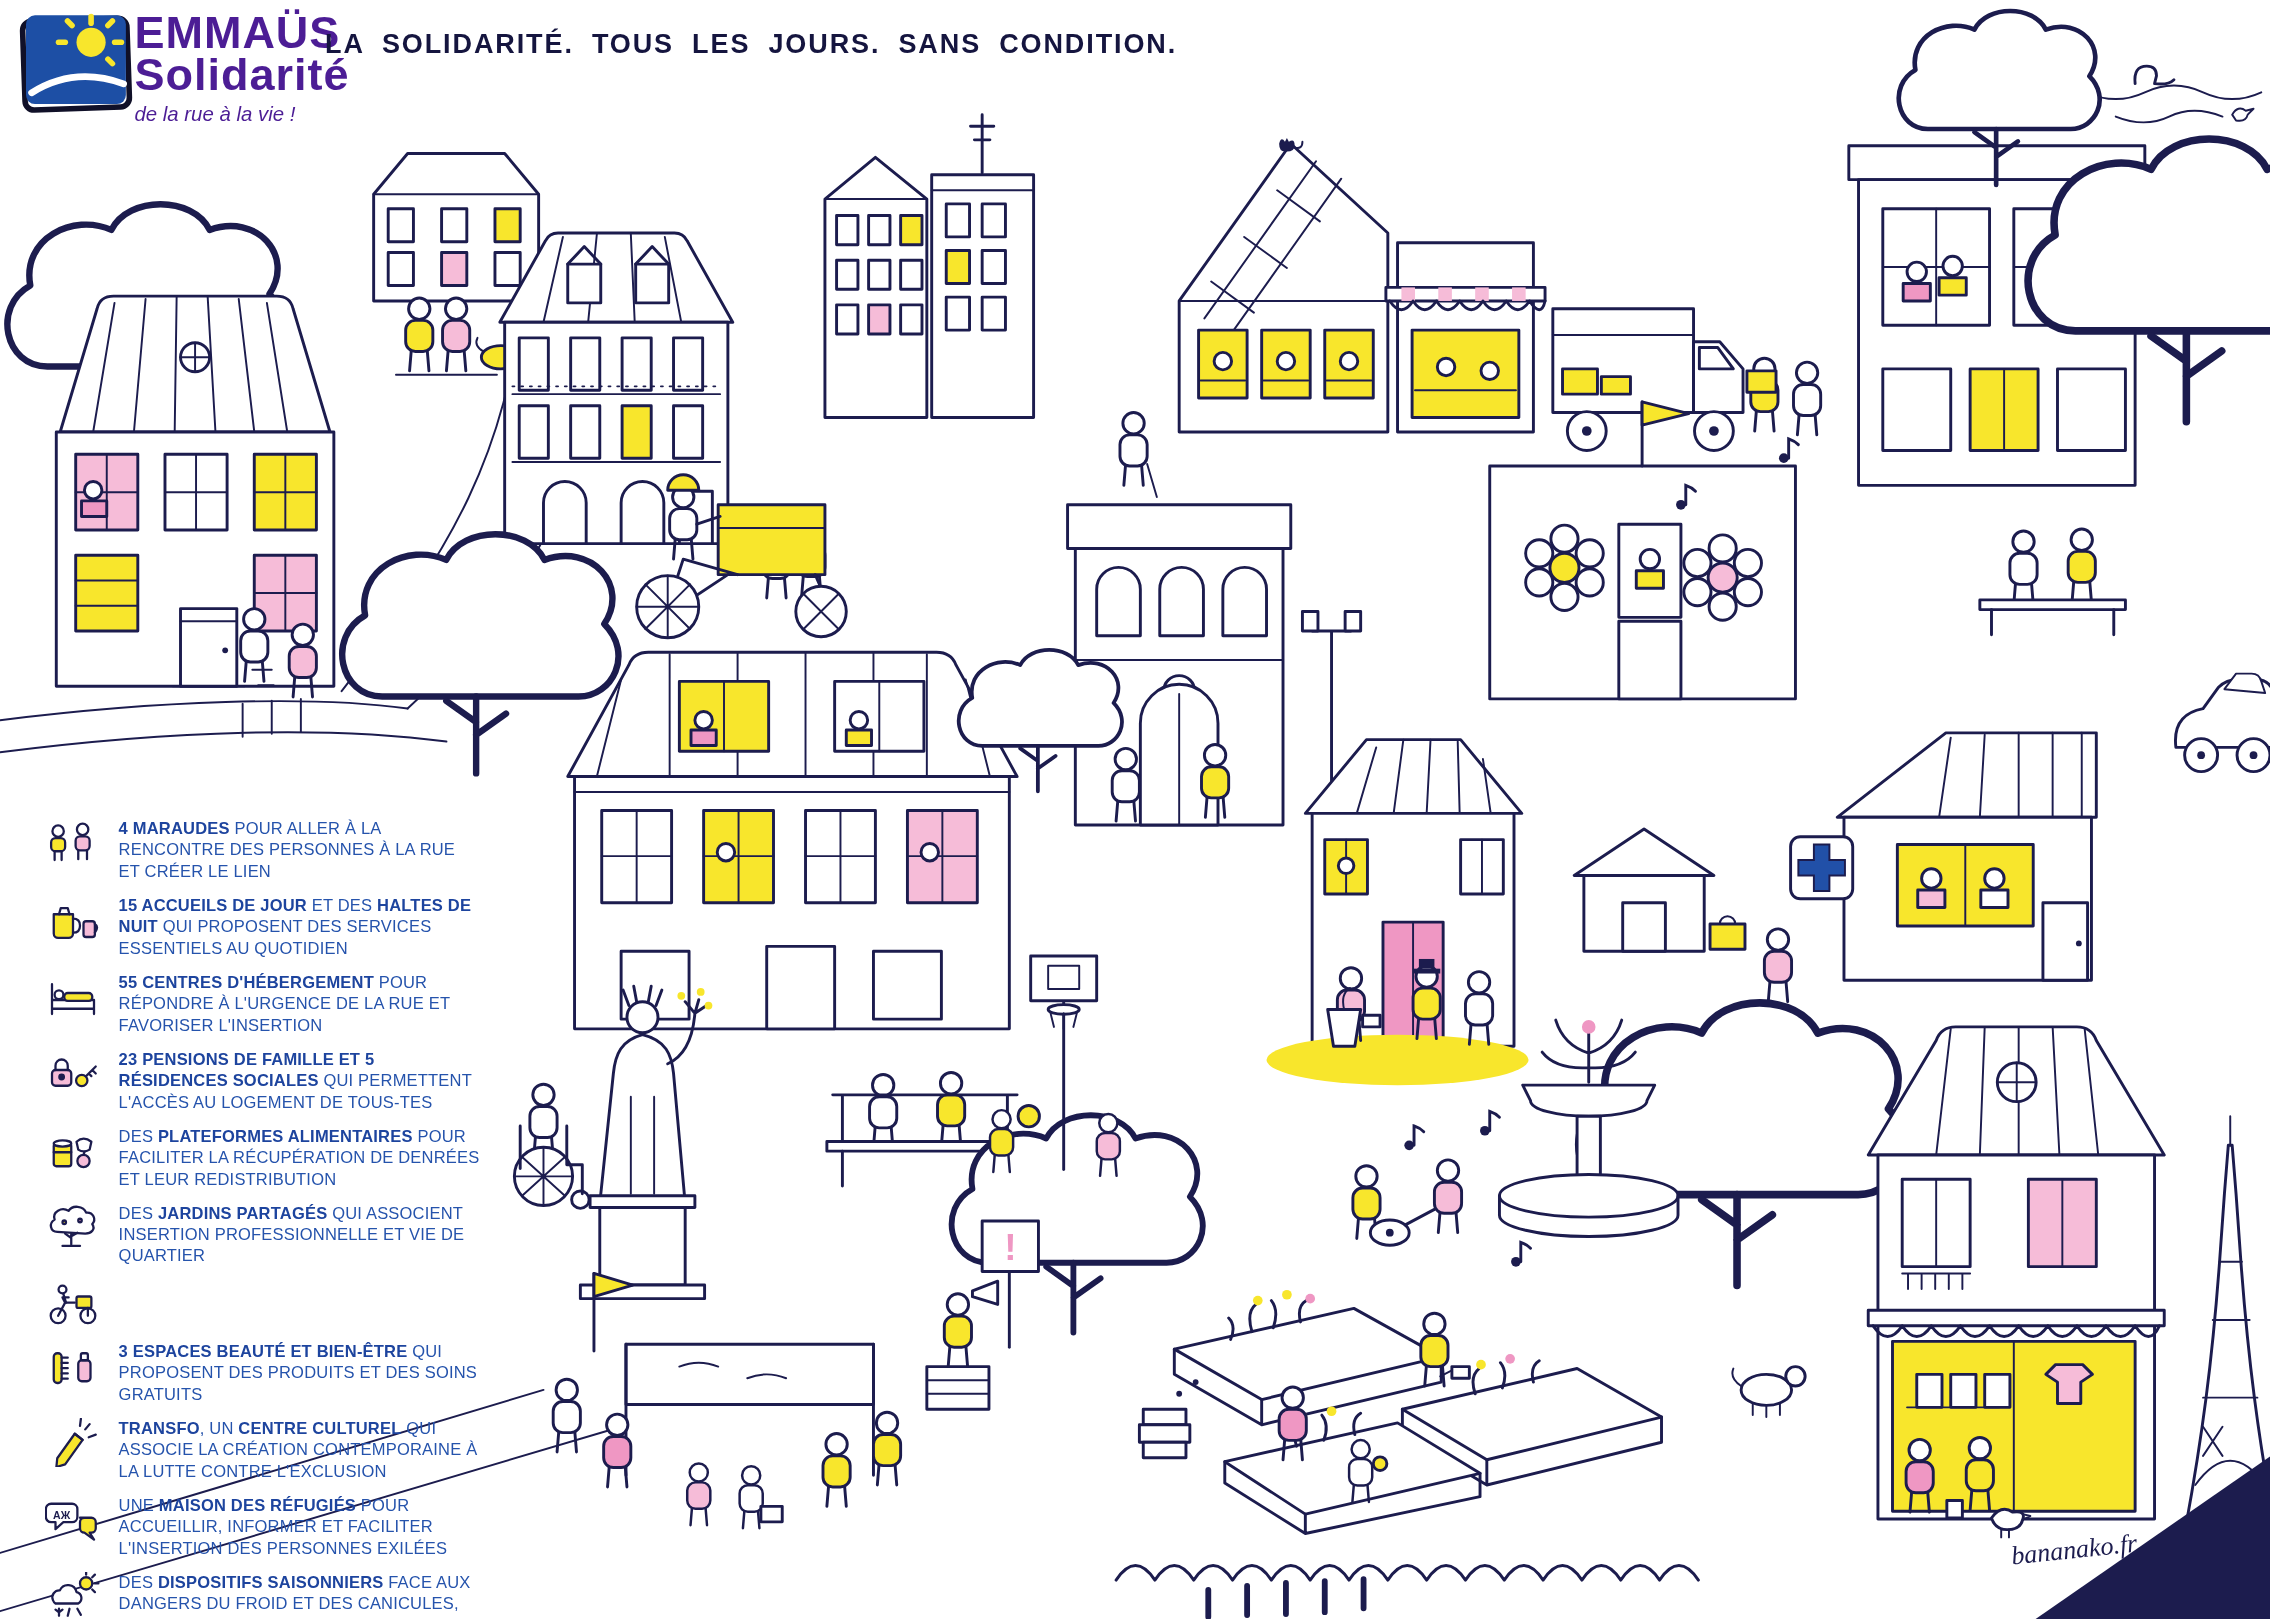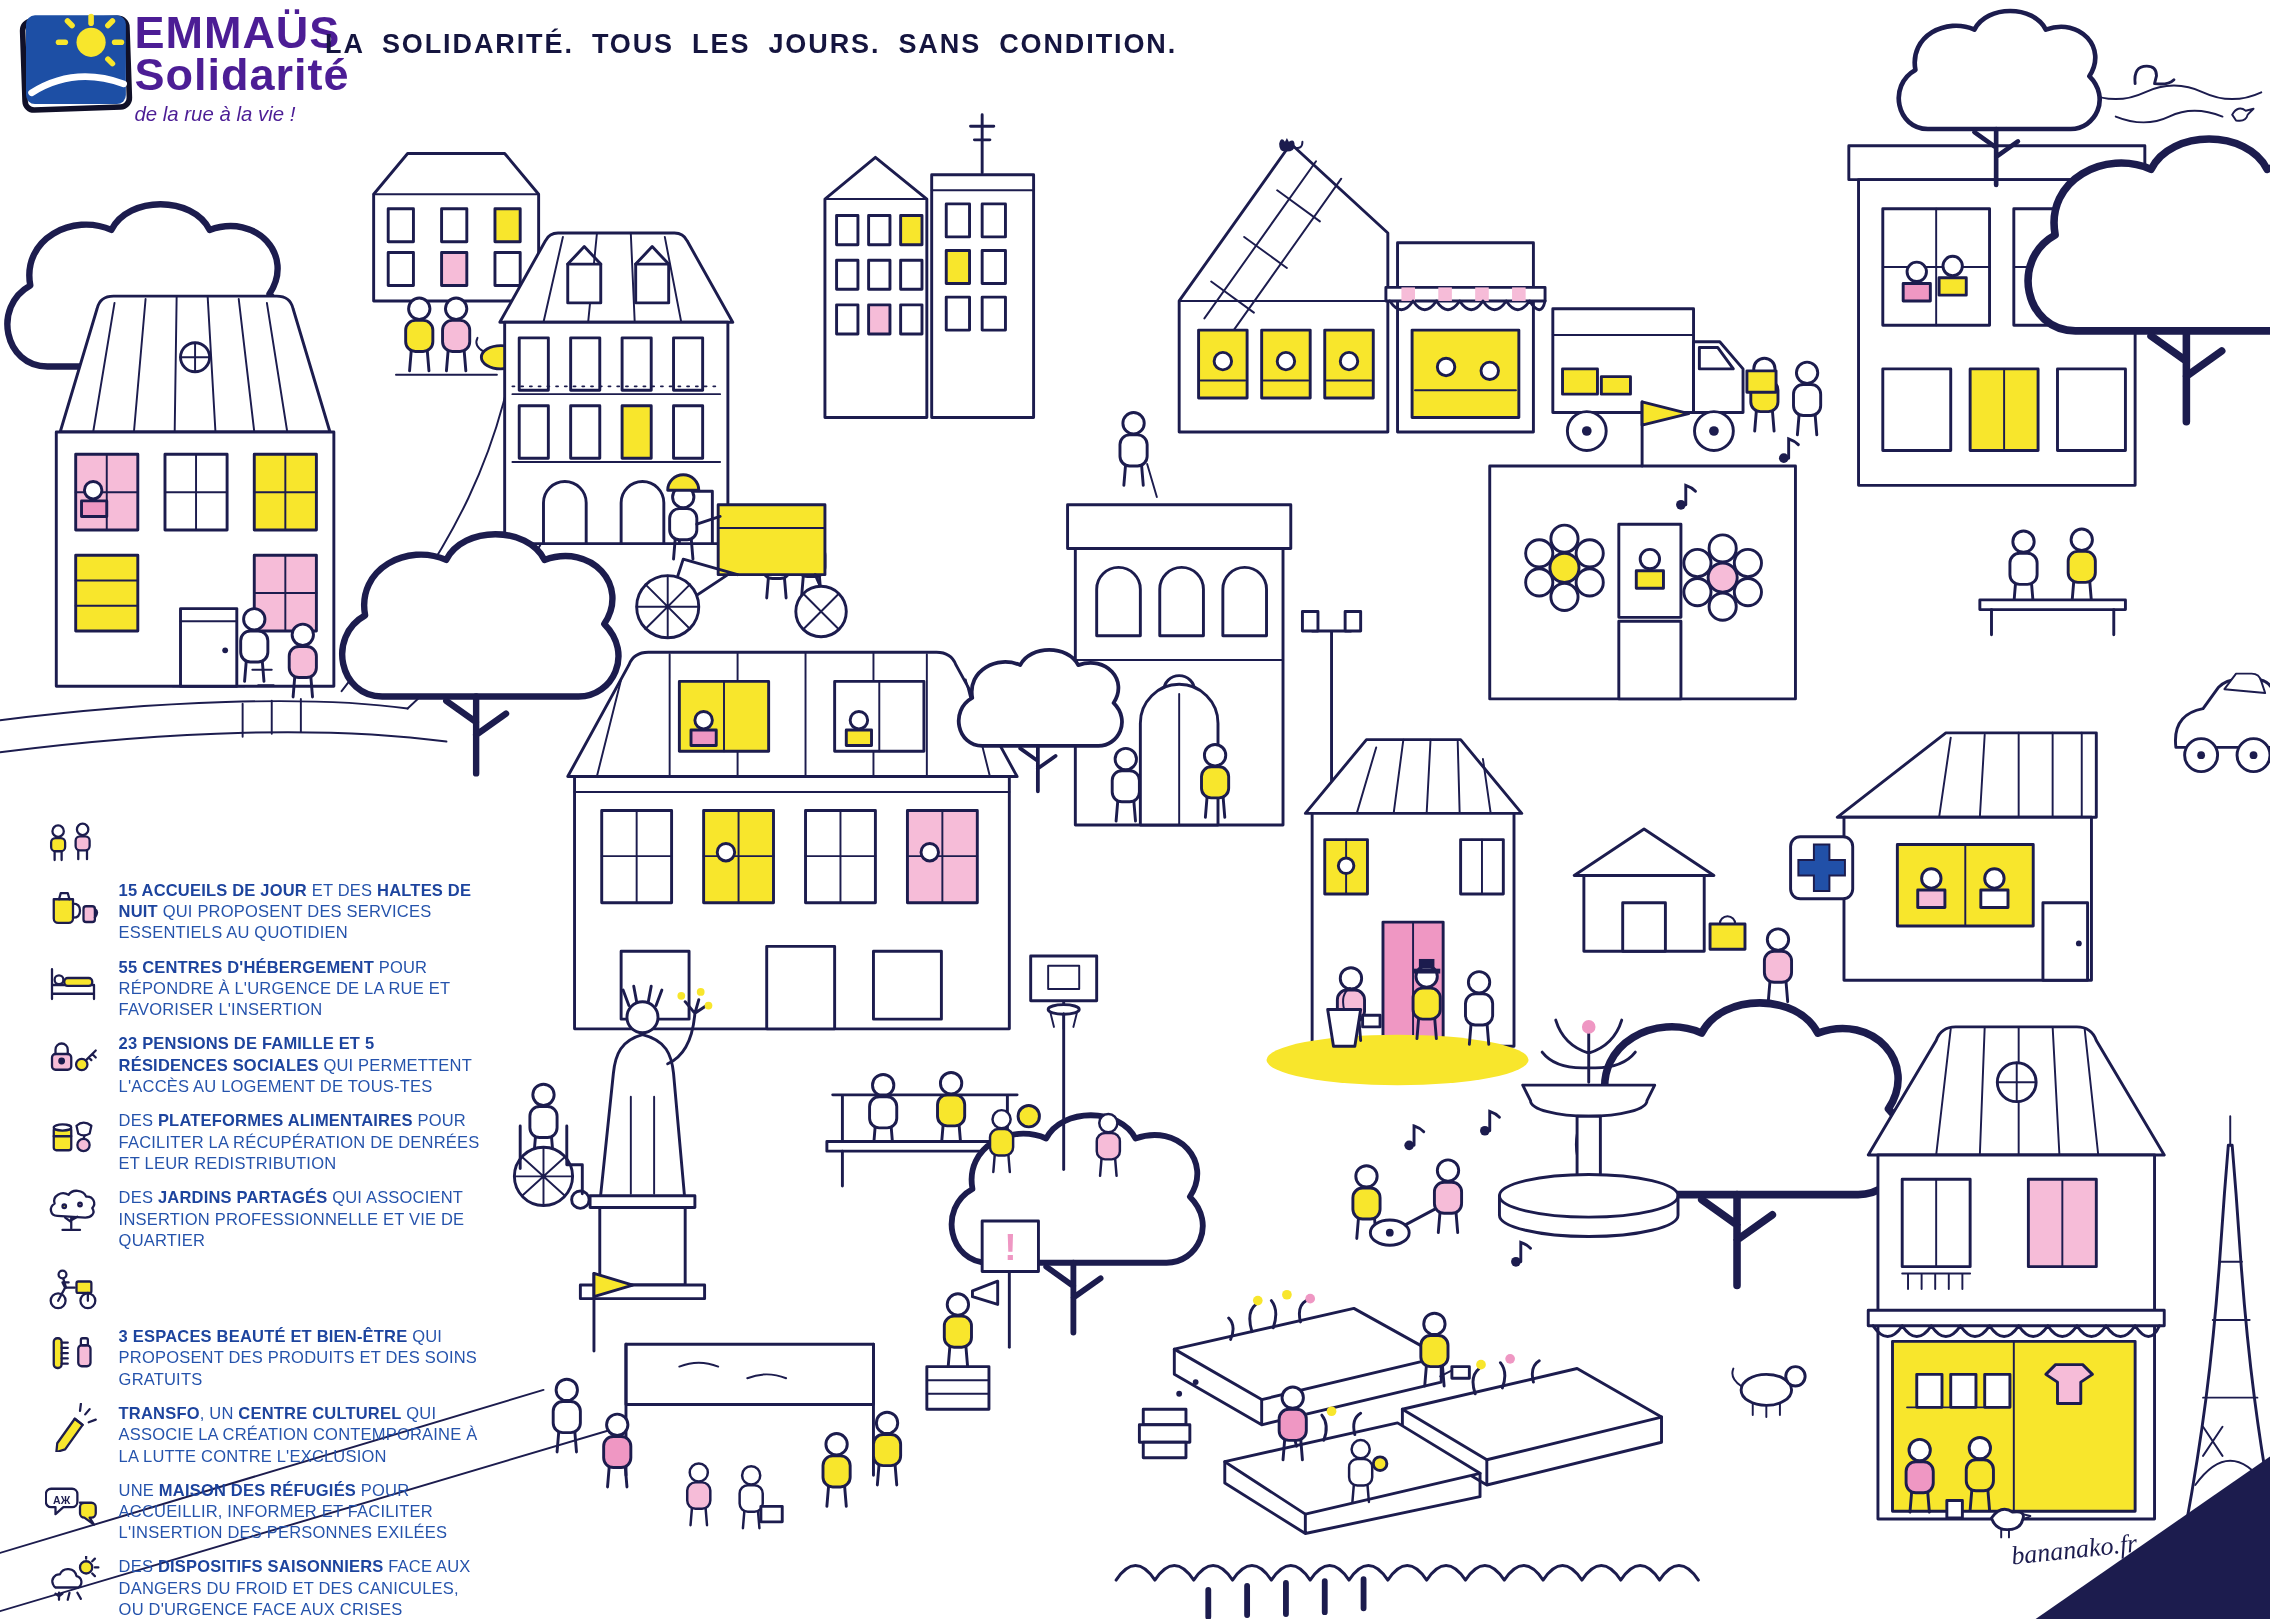--- a/index.html
+++ b/index.html
@@ -598,20 +598,21 @@
               <g stroke="#1c1c4e" stroke-width="2.6" stroke-linecap="round" stroke-linejoin="round" fill="none">
     <circle cx="15" cy="15" r="6.5" fill="#fff"></circle>
                 <rect x="7" y="23" width="16" height="15" rx="5" fill="#f8e62c"></rect>
     <path d="M11 38 v10 M19 38 v10"></path>
     <circle cx="43" cy="13" r="6.5" fill="#fff"></circle>
                 <rect x="35" y="21" width="16" height="16" rx="5" fill="#f6bcd8"></rect>
     <path d="M38 37 v10 M48 37 v10"></path>
               </g>
             </svg>
           </span>
+      <p class="legend-text"><b>4 MARAUDES</b><span> POUR ALLER À LA RENCONTRE DES PERSONNES À LA RUE ET CRÉER LE LIEN</span></p>
     </div>
 
     <div class="legend-item">
       <span class="legend-icon">
             <svg viewBox="0 0 64 56" width="56" height="49">
               <g stroke="#1c1c4e" stroke-width="2.6" stroke-linecap="round" stroke-linejoin="round" fill="none">
     <path d="M10 22 h22 v22 a5 5 0 0 1 -5 5 h-12 a5 5 0 0 1 -5 -5 z" fill="#f8e62c"></path>
     <path d="M16 22 l2 -7 h8 l2 7"></path>
                 <path d="M32 27 q8 0 8 8 t-8 8"></path>
     <rect x="44" y="30" width="13" height="18" rx="3" fill="#f6bcd8"></rect>

